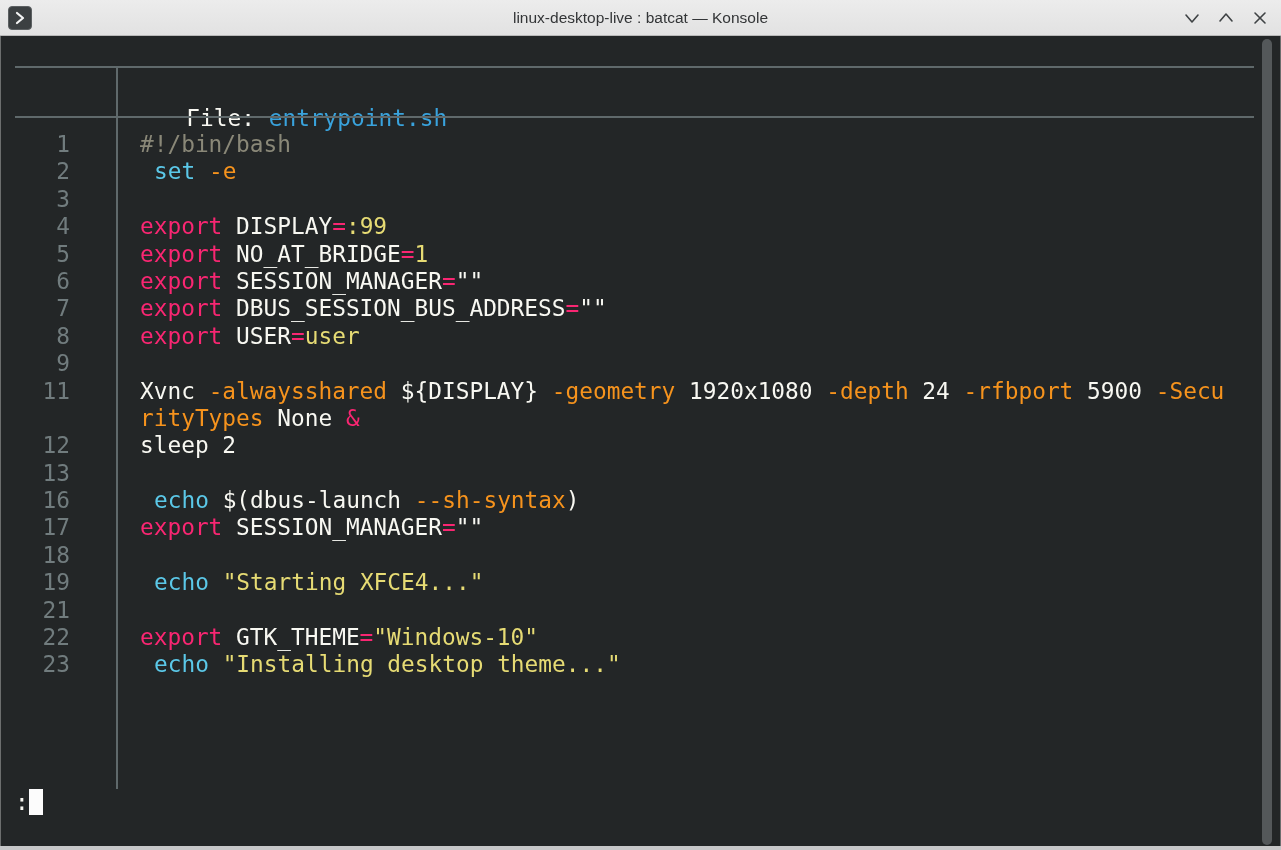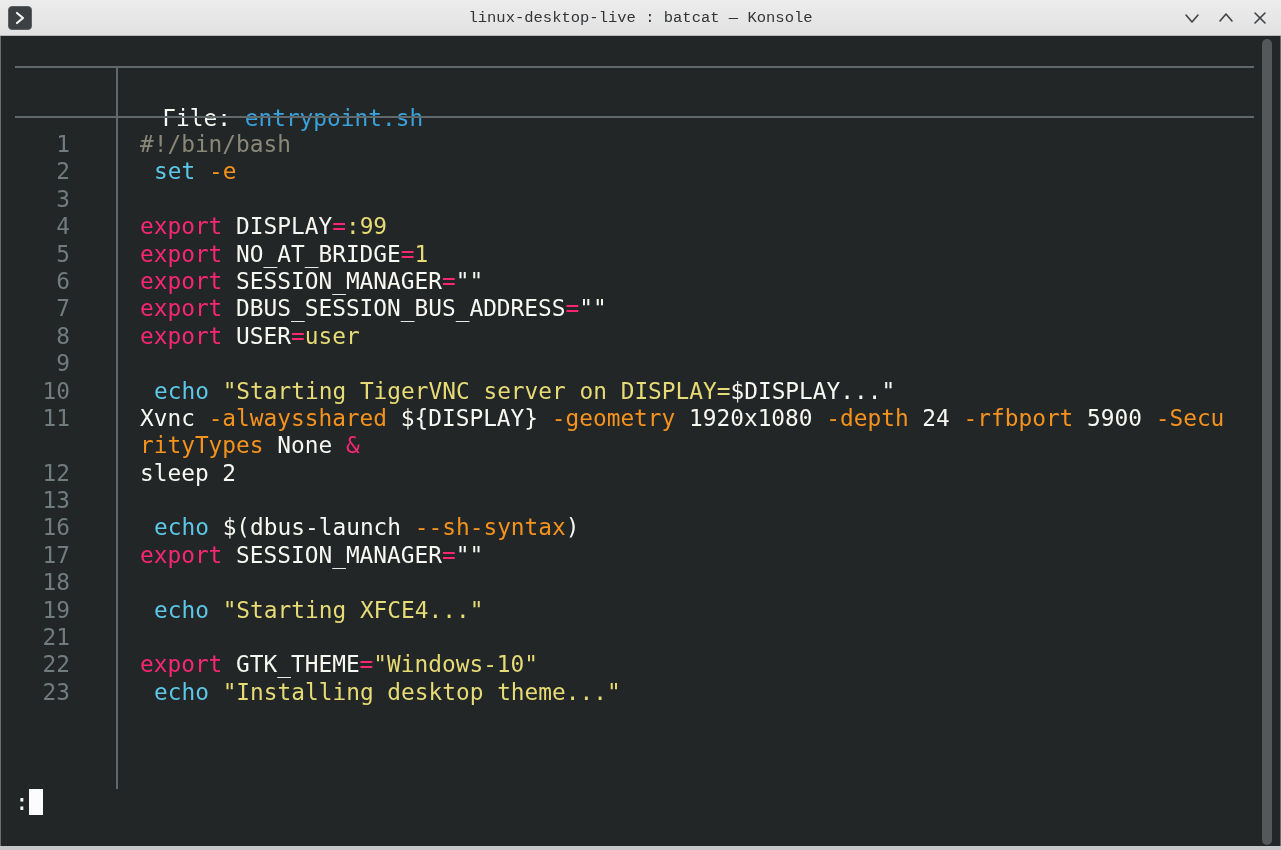--- a/index.html
+++ b/index.html
@@ -10,21 +10,21 @@
   }
   
   .titlebar{
     position:absolute;left:0;top:0;width:1281px;height:36px;
     background:linear-gradient(#ececec,var(--tb));
     border-bottom:1px solid #b9b9b9;
     display:flex;align-items:center;justify-content:center;
     box-sizing:border-box;
   }
   .title-text{
-    font-family:Liberation Mono, monospace;
+    font-family:Liberation Sans, sans-serif;
     font-size:15.5px;color:var(--tbtext);
   }
   .app-icon{
     position:absolute;left:8px;top:6px;width:24px;height:24px;
     background:#3c4042;border:1px solid #5c6062;border-radius:4px;
     box-sizing:border-box;display:flex;align-items:center;justify-content:center;
   }
   .win-controls{
     position:absolute;right:10px;top:0;height:36px;
     display:flex;align-items:center;gap:12px;
@@ -37,21 +37,21 @@
     position:absolute;left:0;top:36px;width:1281px;height:814px;
     background:var(--bg);
     font-size:22.8px;line-height:27.4px;
     color:var(--fg);
   }
   .rule{position:absolute;left:15px;right:27px;height:2px;background:var(--grid);}
   .rule1{top:30px;}  
   .rule2{top:80px;}  
   .vbar{position:absolute;left:116px;top:30px;width:2px;height:723px;background:var(--grid);}
   .file-row{position:absolute;left:0;right:0;top:40px;height:28px;line-height:28px;
-    padding-left:80px;white-space:pre;}
+    padding-left:104px;white-space:pre;}
   .file-label{color:var(--fg);}
   .file-name{color:var(--blue);}
   .code{position:absolute;left:0;right:0;top:95px;}
   .code .row{position:relative;height:27.4px;line-height:27.4px;padding-left:140px;white-space:pre;overflow:hidden;}
   .ln{position:absolute;left:0;top:0;width:70px;text-align:right;color:var(--ln);}
   .w{color:var(--fg);} .p{color:var(--pink);} .o{color:var(--orange);}
   .y{color:var(--yellow);} .c{color:var(--cyan);margin-left:14px;} .m{color:var(--comment);} .u{color:var(--purple);}
   .prompt-row{position:absolute;left:15px;top:753px;height:27.4px;line-height:27.4px;white-space:pre;color:var(--fg);}
   .cursor{display:inline-block;width:14px;height:26px;background:var(--cursor);
     vertical-align:middle;margin-top:-3px;}
@@ -105,21 +105,20 @@
     <div class="code">
         <div class="row"><span class="ln">1</span><span><span class="m">#!/bin/bash</span></span></div>
         <div class="row"><span class="ln">2</span><span><span class="c">set</span><span class="w"> </span><span class="o">-e</span></span></div>
         <div class="row"><span class="ln">3</span><span></span></div>
         <div class="row"><span class="ln">4</span><span><span class="p">export</span><span class="w"> DISPLAY</span><span class="p">=</span><span class="y">:99</span></span></div>
         <div class="row"><span class="ln">5</span><span><span class="p">export</span><span class="w"> NO_AT_BRIDGE</span><span class="p">=</span><span class="y">1</span></span></div>
         <div class="row"><span class="ln">6</span><span><span class="p">export</span><span class="w"> SESSION_MANAGER</span><span class="p">=</span><span class="w">""</span></span></div>
         <div class="row"><span class="ln">7</span><span><span class="p">export</span><span class="w"> DBUS_SESSION_BUS_ADDRESS</span><span class="p">=</span><span class="w">""</span></span></div>
         <div class="row"><span class="ln">8</span><span><span class="p">export</span><span class="w"> USER</span><span class="p">=</span><span class="y">user</span></span></div>
         <div class="row"><span class="ln">9</span><span></span></div>
-        <div class="row"><span class="ln">10</span><span><span class="c">echo</span><span class="w"> </span><span class="y">"Starting TigerVNC server on DISPLAY=</span><span class="w">$DISPLAY..."</span></span></div>
         <div class="row"><span class="ln">11</span><span><span class="w">Xvnc </span><span class="o">-alwaysshared</span><span class="w"> ${DISPLAY} </span><span class="o">-geometry</span><span class="w"> 1920x1080 </span><span class="o">-depth</span><span class="w"> 24 </span><span class="o">-rfbport</span><span class="w"> 5900 </span><span class="o">-Secu</span></span></div>
         <div class="row"><span class="ln"></span><span><span class="o">rityTypes</span><span class="w"> None </span><span class="p">&amp;</span></span></div>
         <div class="row"><span class="ln">12</span><span><span class="w">sleep 2</span></span></div>
         <div class="row"><span class="ln">13</span><span></span></div>
         <div class="row"><span class="ln">16</span><span><span class="c">echo</span><span class="w"> $(dbus-launch </span><span class="o">--sh-syntax</span><span class="w">)</span></span></div>
         <div class="row"><span class="ln">17</span><span><span class="p">export</span><span class="w"> SESSION_MANAGER</span><span class="p">=</span><span class="w">""</span></span></div>
         <div class="row"><span class="ln">18</span><span></span></div>
         <div class="row"><span class="ln">19</span><span><span class="c">echo</span><span class="w"> </span><span class="y">"Starting XFCE4..."</span></span></div>
         <div class="row"><span class="ln">21</span><span></span></div>
         <div class="row"><span class="ln">22</span><span><span class="p">export</span><span class="w"> GTK_THEME</span><span class="p">=</span><span class="y">"Windows-10"</span></span></div>

